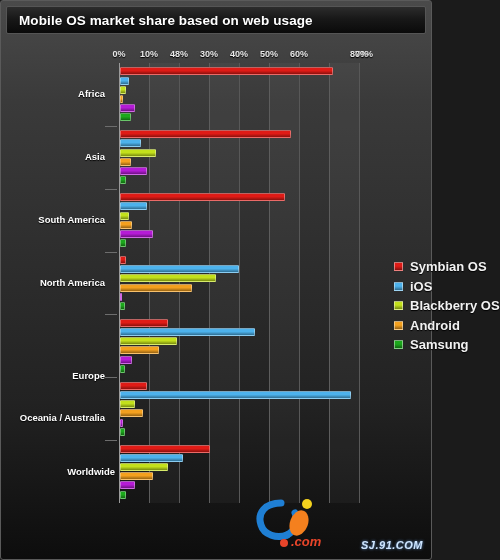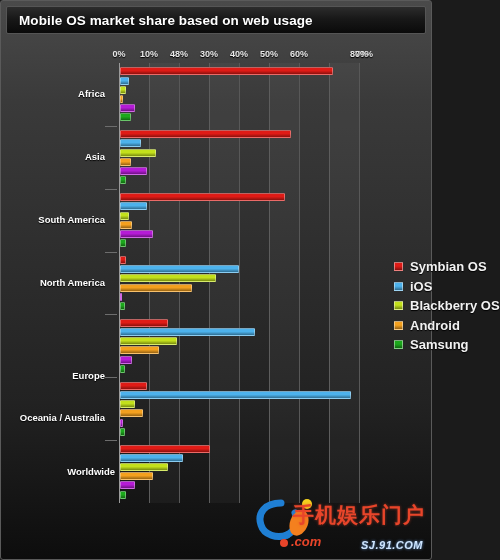--- a/index.html
+++ b/index.html
@@ -276,21 +276,20 @@
 
   <div id="watermark">
     <svg id="wm-nine" viewBox="0 0 72 54">
       <path d="M30 6 C14 6 6 16 10 28 C13 38 26 42 36 38" fill="none" stroke="#1f7fd4" stroke-width="7" stroke-linecap="round"></path>
       <path d="M36 38 C44 34 48 24 44 16" fill="none" stroke="#1f7fd4" stroke-width="7" stroke-linecap="round"></path>
       <ellipse cx="48" cy="26" rx="9" ry="13" transform="rotate(20 48 26)" fill="#f4801e"></ellipse>
       <circle cx="56" cy="7" r="5" fill="#f4d21e"></circle>
       <circle cx="33" cy="46" r="4" fill="#e8452a"></circle>
     </svg>
     <div id="wm-com">.com</div>
-    <div id="wm-cn">手机娱乐门户</div>
     <div id="wm-url">SJ.91.COM</div>
   </div>
 
 <div class="cat-label" style="top: 87.4286px; left: 4px;">Africa</div>
     <div class="cat-sep" style="top: 124.857px;"></div>
     <div class="cat-label" style="top: 150.286px; left: 4px;">Asia</div>
     <div class="cat-sep" style="top: 187.714px;"></div>
     <div class="cat-label" style="top: 213.143px; left: 4px;">South America</div>
     <div class="cat-sep" style="top: 250.571px;"></div>
     <div class="cat-label" style="top: 276px; left: 4px;">North America</div>

